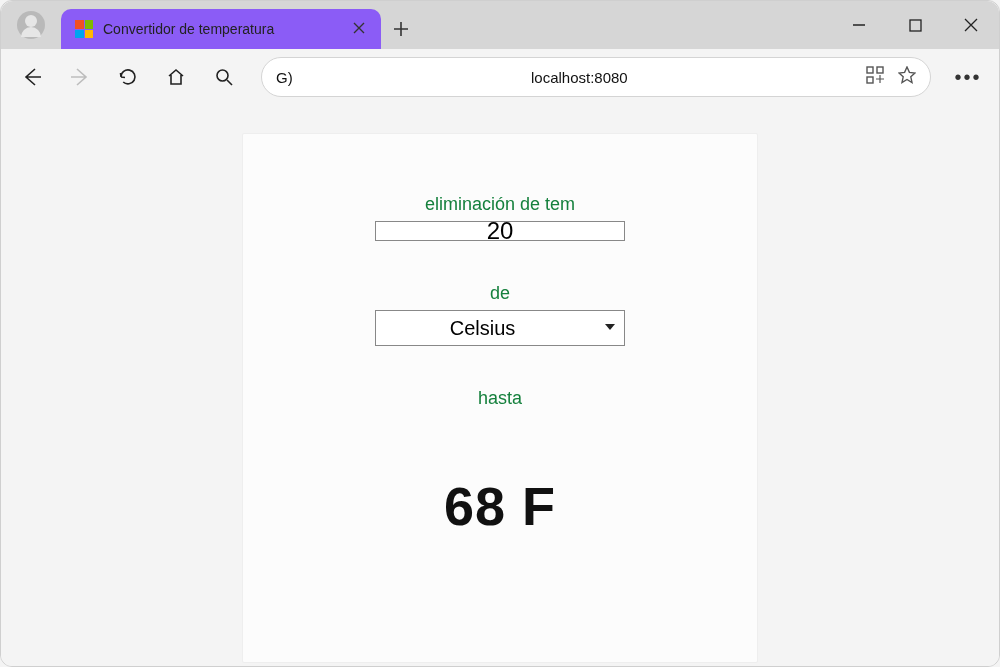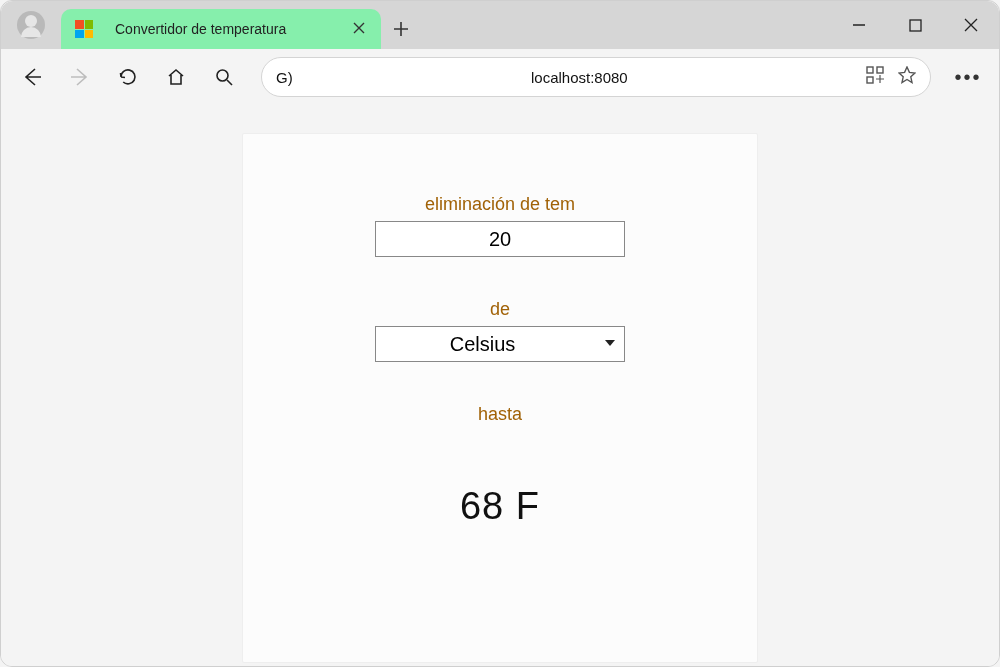--- a/index.html
+++ b/index.html
@@ -46,29 +46,29 @@
     content: "";
     position: absolute;
     width: 20px; height: 10px;
     background: #e6e6e6;
     border-radius: 10px 10px 0 0;
     bottom: 2px; left: 4px;
   }
 
   .tab {
     margin-top: 8px;
-    background: #86efac;
+    background: #8b5cf6;
     height: 40px;
     width: 320px;
     border-top-left-radius: 10px;
     border-top-right-radius: 10px;
     display: flex;
     align-items: center;
     padding: 0 10px 0 14px;
-    gap: 22px;
+    gap: 10px;
     position: relative;
   }
   .tab .favicon {
     width: 18px; height: 18px;
     display: grid;
     grid-template-columns: 1fr 1fr;
     grid-template-rows: 1fr 1fr;
     gap: 1px;
   }
   .tab .favicon span:nth-child(1){background:#f25022;}
@@ -152,25 +152,25 @@
     height: 530px;
     background: #fcfcfc;
     border: 1px solid #eee;
     border-radius: 2px;
     padding: 60px 40px 20px 40px;
     display: flex;
     flex-direction: column;
     align-items: center;
   }
   .field { display: flex; flex-direction: column; align-items: center; margin-bottom: 42px; }
-  .field label { font-size: 18px; color: #a16207; margin-bottom: 6px; }
+  .field label { font-size: 18px; color: #15803d; margin-bottom: 6px; }
   .field input[type=text] {
-    width: 250px; height: 36px;
+    width: 250px; height: 20px;
     border: 1px solid #888;
-    font-size: 20px;
+    font-size: 24px;
     text-align: center;
     font-family: inherit;
   }
   .select-wrap {
     position: relative;
     width: 250px; height: 36px;
   }
   .select-wrap select {
     width: 100%; height: 100%;
     border: 1px solid #888;
@@ -187,24 +187,24 @@
     content: "";
     position: absolute;
     right: 10px; top: 14px;
     width: 0; height: 0;
     border-left: 5px solid transparent;
     border-right: 5px solid transparent;
     border-top: 6px solid #222;
     pointer-events: none;
   }
   .result {
-    font-size: 38px;
-    font-weight: 400;
+    font-size: 54px;
+    font-weight: 700;
     color: #111;
-    margin-top: 12px;
+    margin-top: 18px;
     letter-spacing: 1px;
   }
 </style>
 </head>
 <body>
 
 <div class="titlebar">
   <div class="profile">
     <div class="avatar"></div>
   </div>

